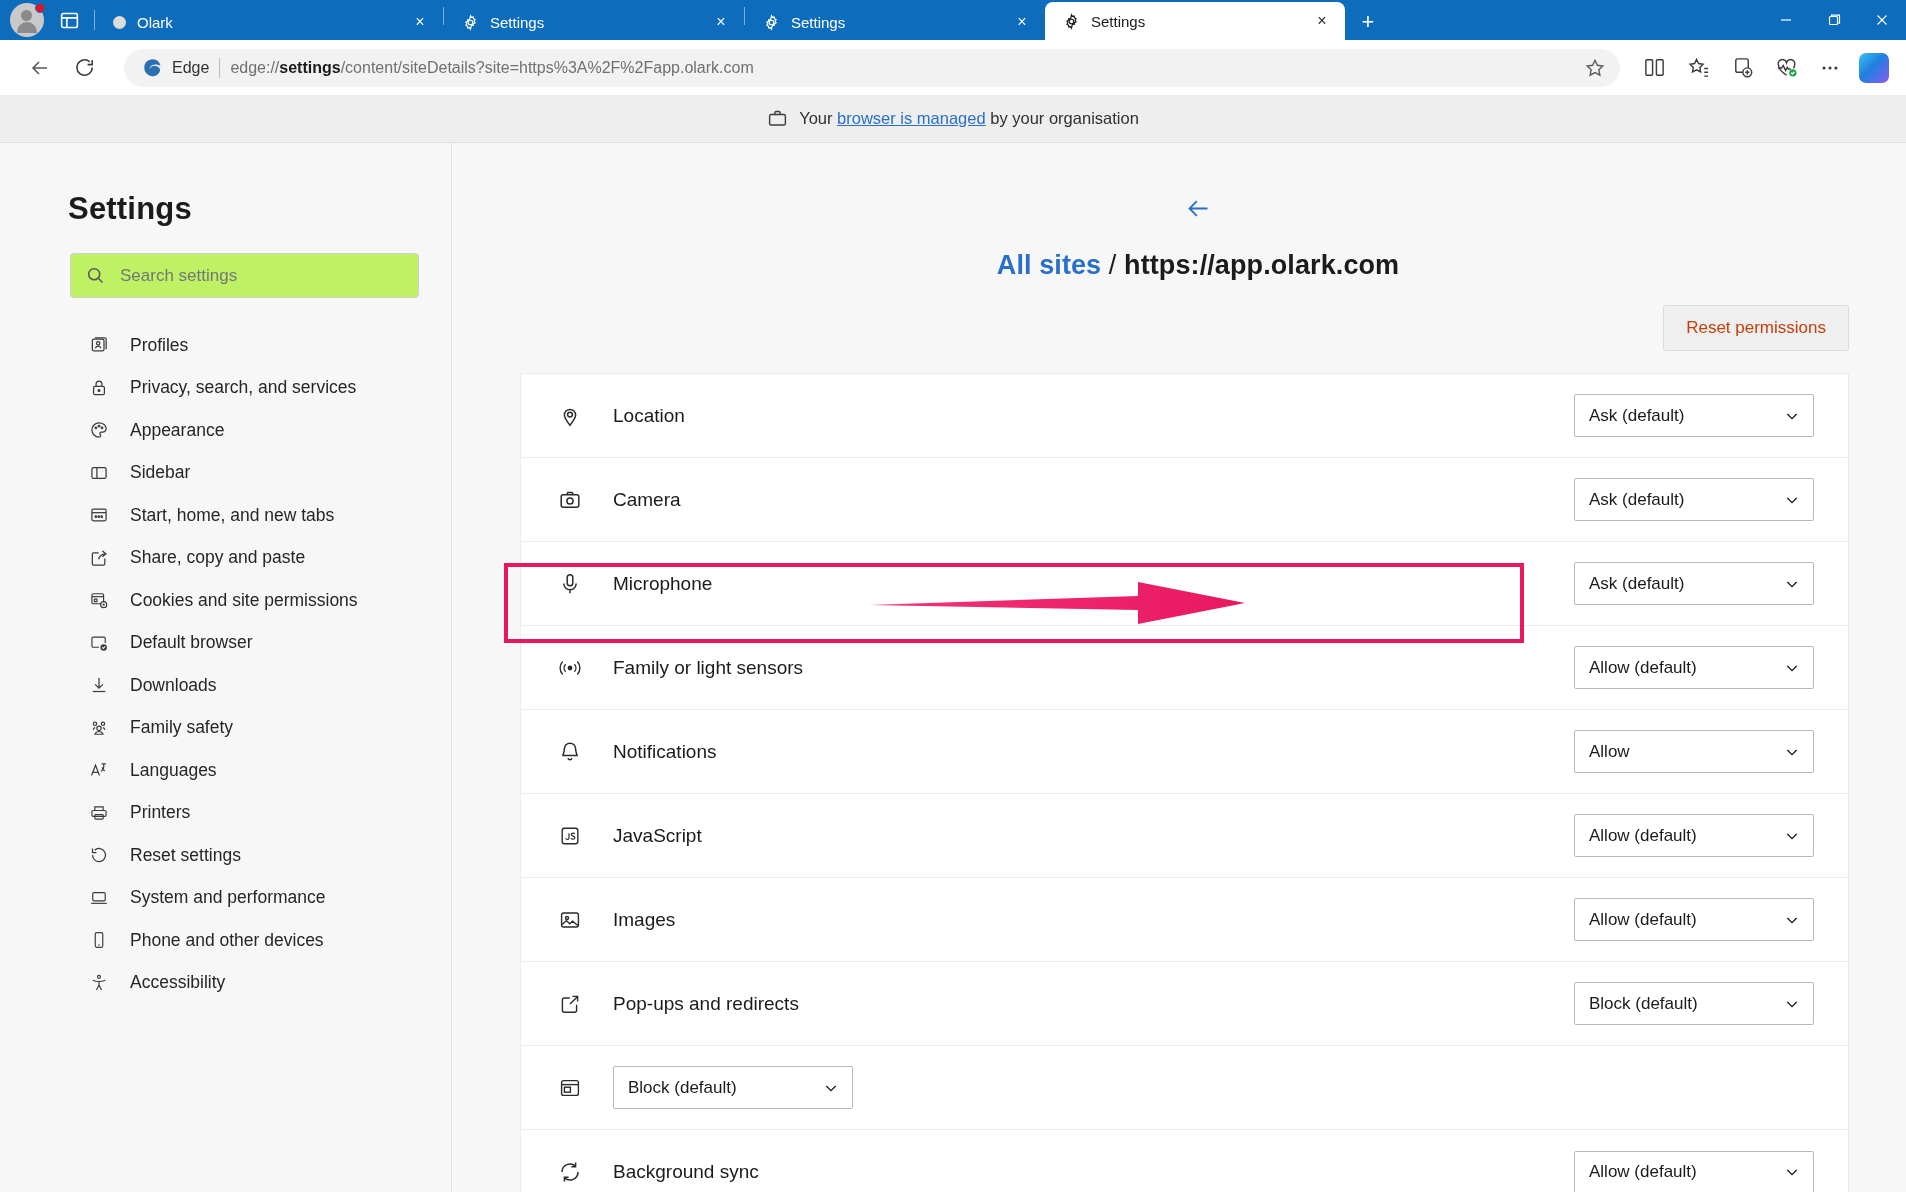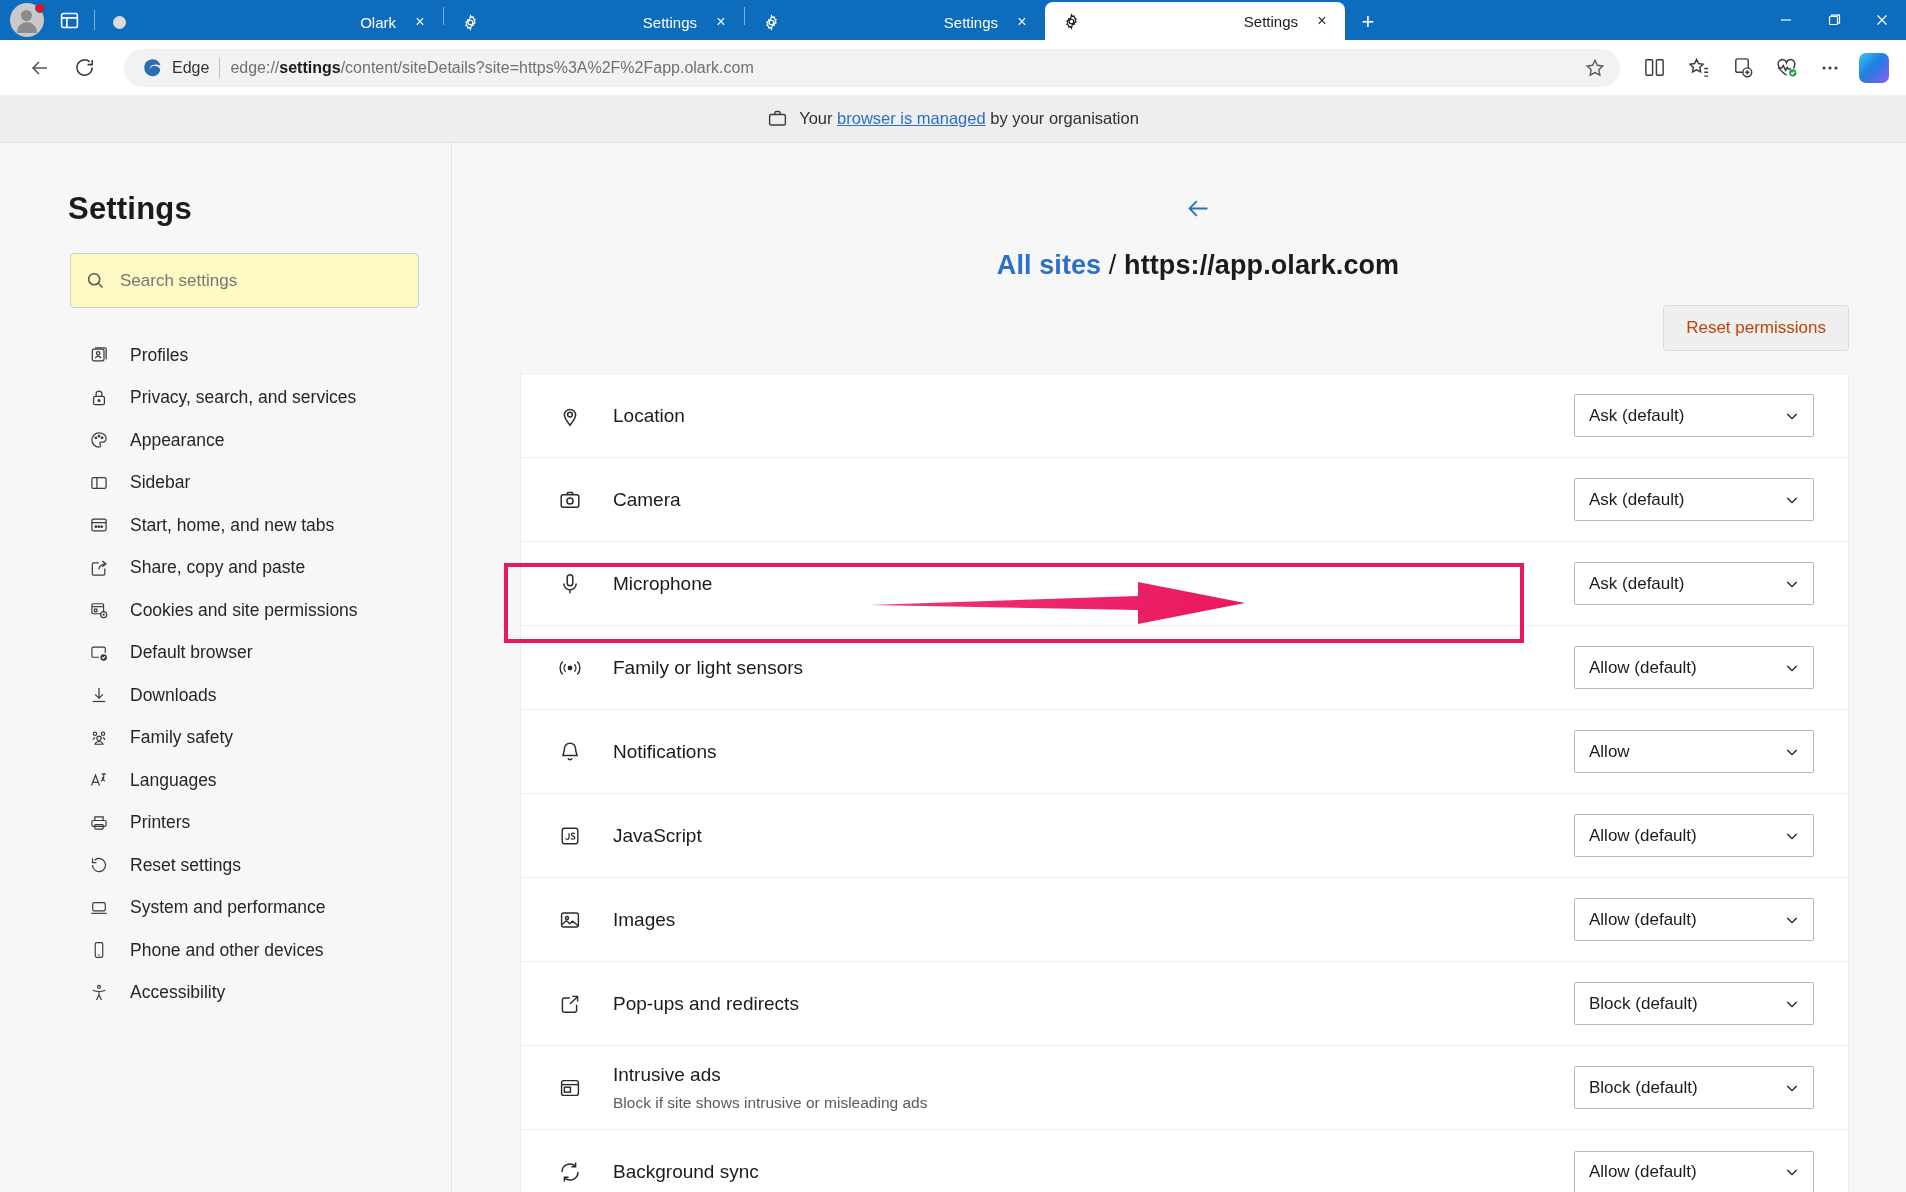--- a/index.html
+++ b/index.html
@@ -57,21 +57,20 @@
   .tabs { display: flex; align-items: flex-end; height: 40px; flex: 1; }
   .tab {
     height: 36px;
     display: flex; align-items: center;
     gap: 11px;
     padding: 0 10px 0 18px;
     color: #ffffff;
     font-size: 15px;
     position: relative;
     min-width: 0;
-    text-align: right;
   }
   .tab .tab-title {
     flex: 1;
     white-space: nowrap; overflow: hidden; text-overflow: ellipsis;
   }
   .tab.active {
     background: #ffffff;
     color: #1b1b1b;
     border-radius: 8px 8px 0 0;
     height: 38px;
@@ -188,22 +187,22 @@
   .settings-title {
     font-size: 31px;
     font-weight: 600;
     color: #1b1b1b;
     padding-left: 68px;
     margin-bottom: 26px;
     letter-spacing: .2px;
   }
   .search-box {
     margin: 0 32px 0 70px;
-    height: 55px;
-    background: #fef9c3;
+    height: 45px;
+    background: #bef264;
     border: 1px solid #cfcfcf;
     border-radius: 4px;
     display: flex; align-items: center;
     gap: 14px;
     padding: 0 14px;
   }
   .search-placeholder { color: #767676; font-size: 17px; }
   .nav { margin-top: 26px; text-align: right; }
   .nav-item {
     height: 42.5px;
@@ -829,24 +828,20 @@
       </div>
 
       <div class="perm-row">
         <span class="perm-icon">
           <svg width="24" height="24" viewBox="0 0 24 24" fill="none" stroke="currentColor" stroke-width="1.4">
               <rect x="3.6" y="4.6" width="16.8" height="14.8" rx="2"></rect>
               <path d="M3.6 8.6h16.8"></path>
               <rect x="6.4" y="11.2" width="6" height="5"></rect>
             </svg>
         </span>
-        <span class="perm-texts">
-          <div class="perm-label">Intrusive ads</div>
-          <div class="perm-sub">Block if site shows intrusive or misleading ads</div>
-        </span>
         <div class="perm-select">
           <span>Block (default)</span>
           <svg class="chev" width="16" height="16" viewBox="0 0 24 24" fill="none" stroke="#1b1b1b" stroke-width="2">
               <path d="M5 9l7 7 7-7"></path>
             </svg>
         </div>
       </div>
 
       <div class="perm-row">
         <span class="perm-icon">

